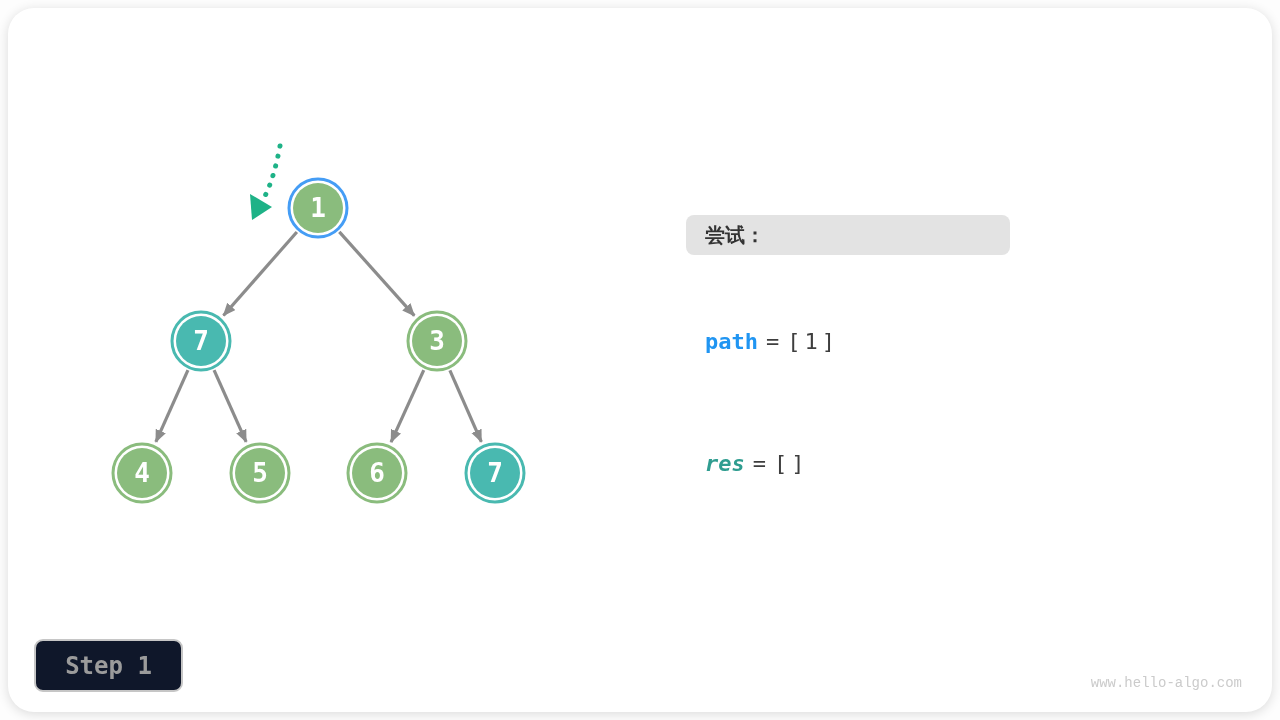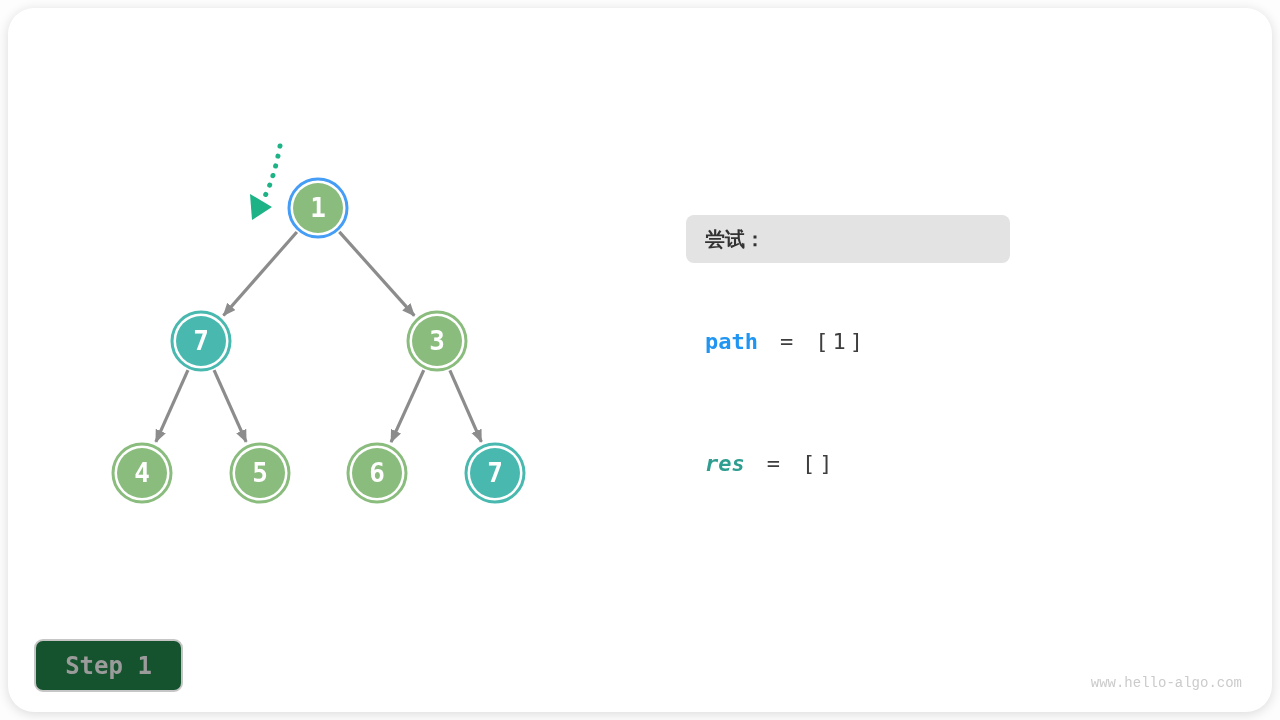--- a/index.html
+++ b/index.html
@@ -26,21 +26,21 @@
   }
   .node-label {
     font-family: "DejaVu Sans Mono", monospace;
     font-weight: bold;
     font-size: 26px;
     fill: #ffffff;
   }
   .hl-box {
     position: absolute;
     left: 678px; top: 207px;
-    width: 324px; height: 48px;
+    width: 324px; height: 40px;
     background: var(--highlight-bg, #e3e3e3);
     border-radius: 8px;
     display: flex;
     align-items: center;
     padding-left: 19px;
     box-sizing: border-box;
     font-size: 20px;
     color: var(--text, #3e3e3e);
     white-space: nowrap;
   }
@@ -53,36 +53,36 @@
   }
   .zh-bold {
     font-weight: bold;
     color: #333333;
   }
   .code-line {
     position: absolute;
     left: 697px;
     display: flex;
     align-items: baseline;
-    gap: 22px;
+    gap: 8px;
     font-family: "DejaVu Sans Mono", monospace;
     font-size: 22px;
     color: var(--text, #3e3e3e);
   }
   .path-line { top: 321px; }
   .res-line  { top: 443px; }
   .code-var  { font-weight: bold; }
   .var-path  { color: var(--path-var, #2095f2); }
   .var-res   { color: var(--res-var, #2f9d90); font-style: italic; }
   .code-value { letter-spacing: 4px; }
   .step-badge {
     position: absolute;
     left: 26px; top: 631px;
     width: 149px; height: 53px;
-    background: #14532d;
+    background: #0f172a;
     border: 2px solid #c6c6c6;
     border-radius: 9px;
     box-sizing: border-box;
     display: flex;
     align-items: center;
     justify-content: center;
     font-family: "DejaVu Sans Mono", monospace;
     font-weight: bold;
     font-size: 24px;
     color: #9b9b9b;

